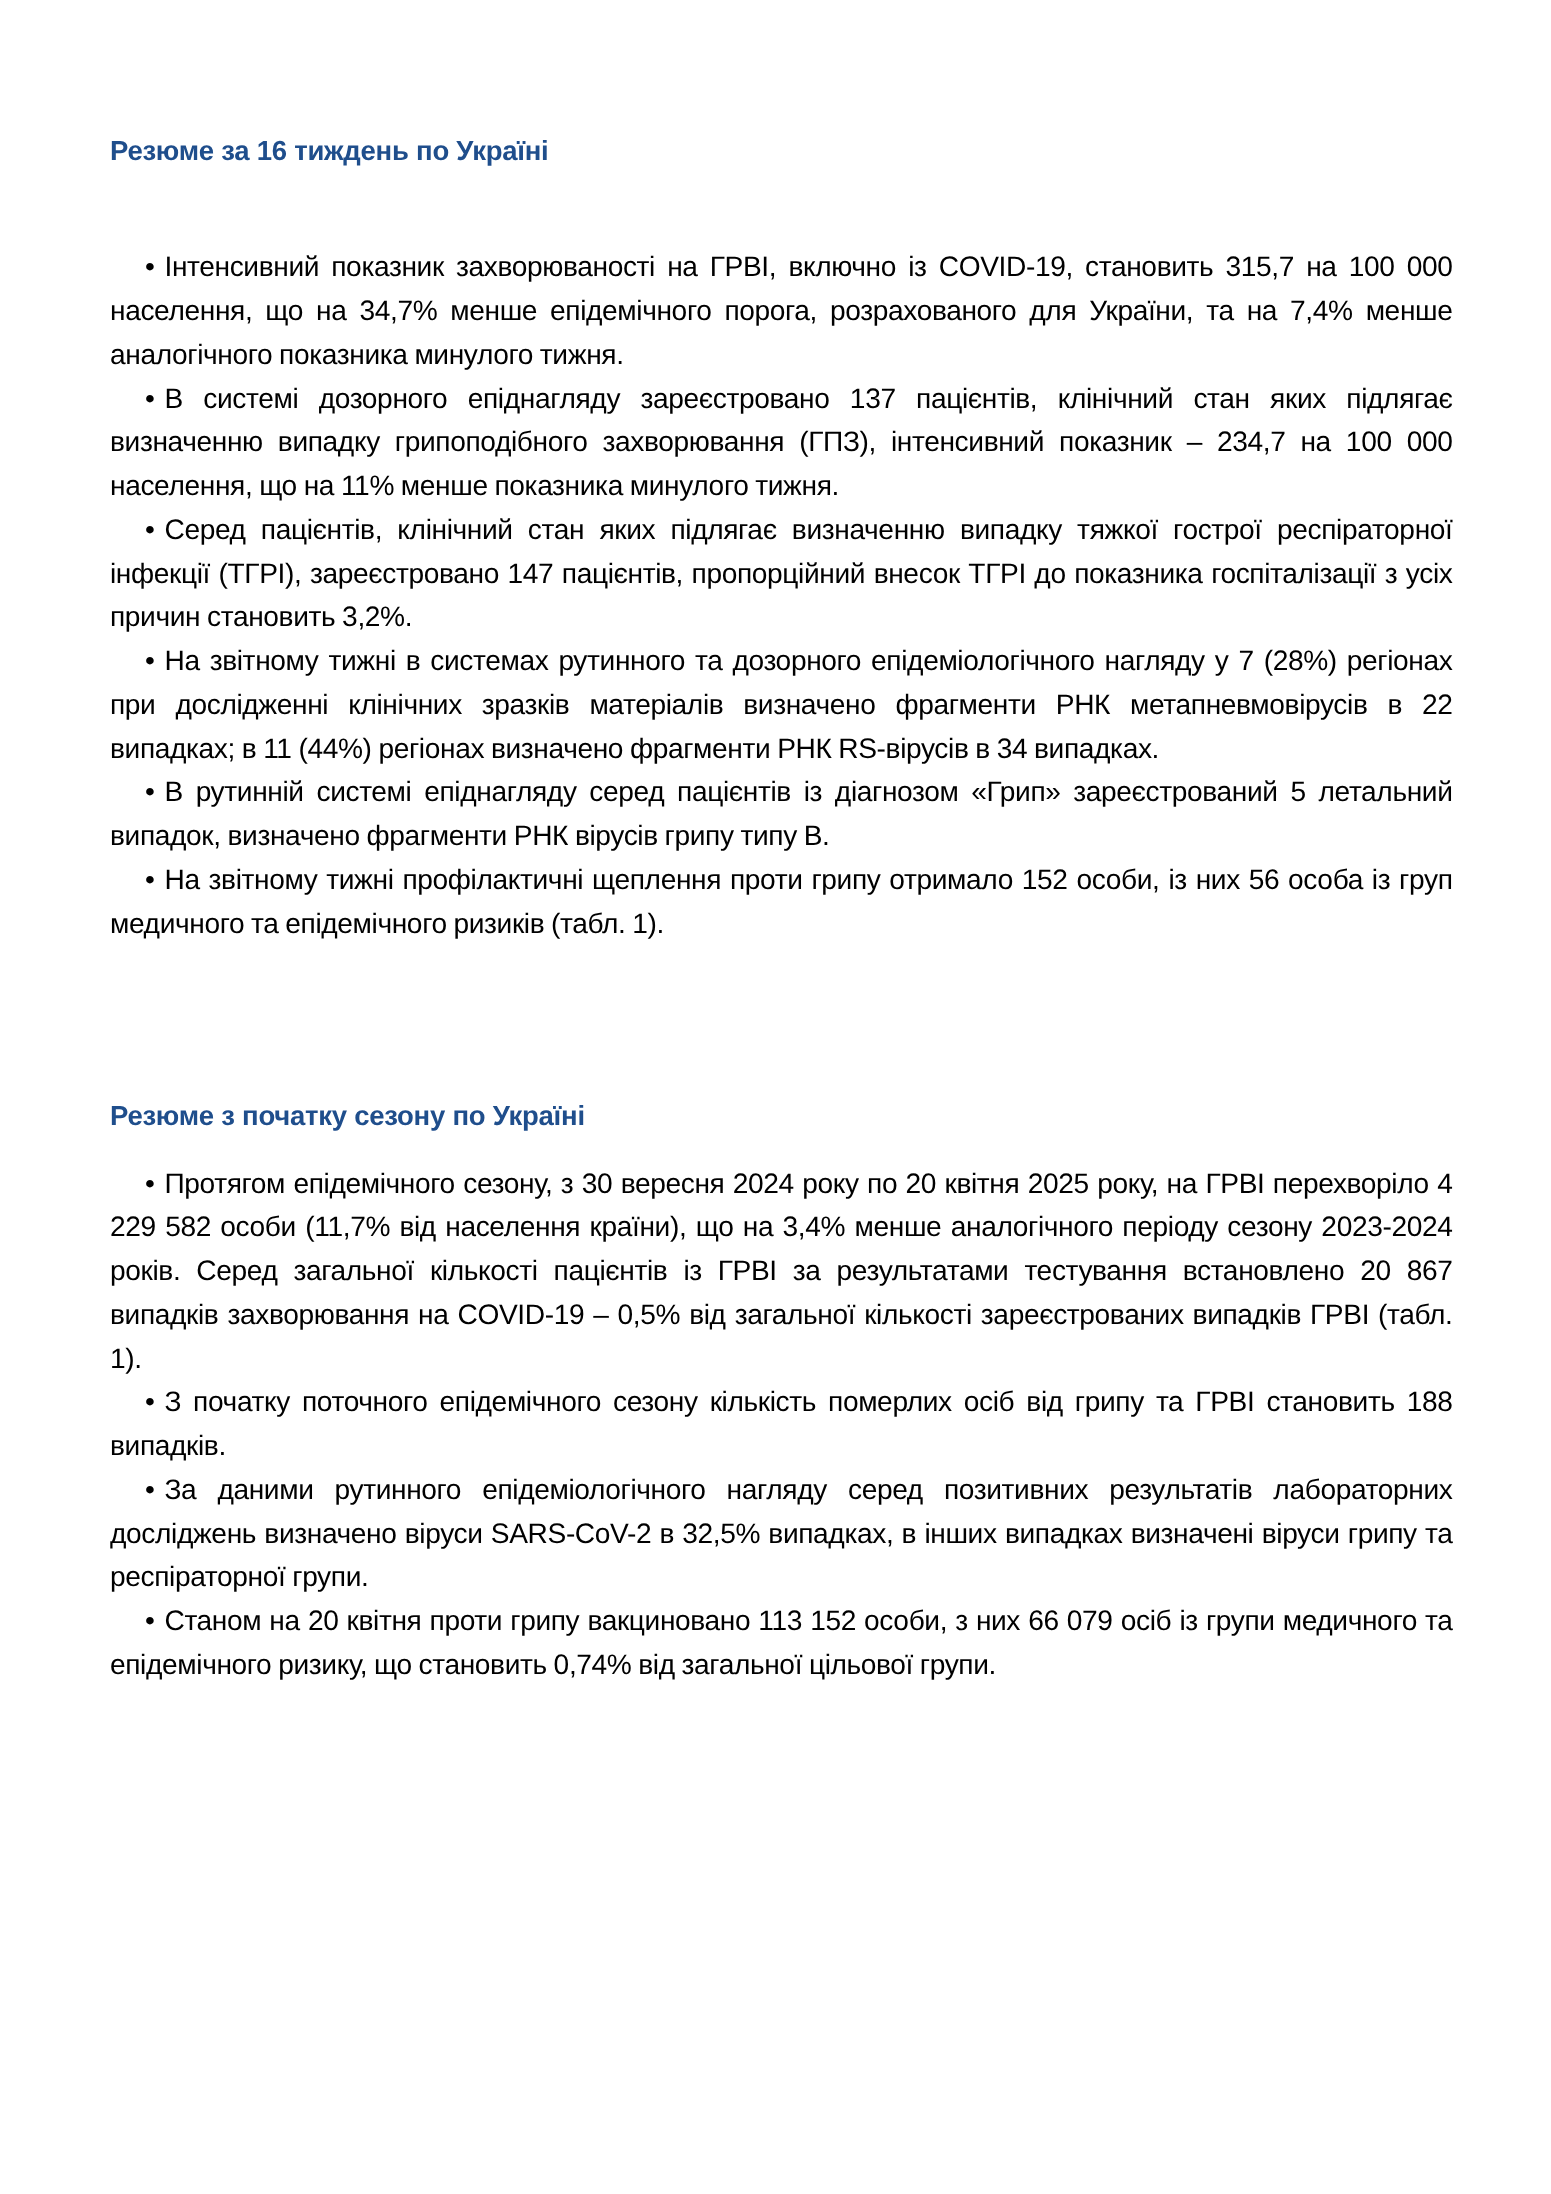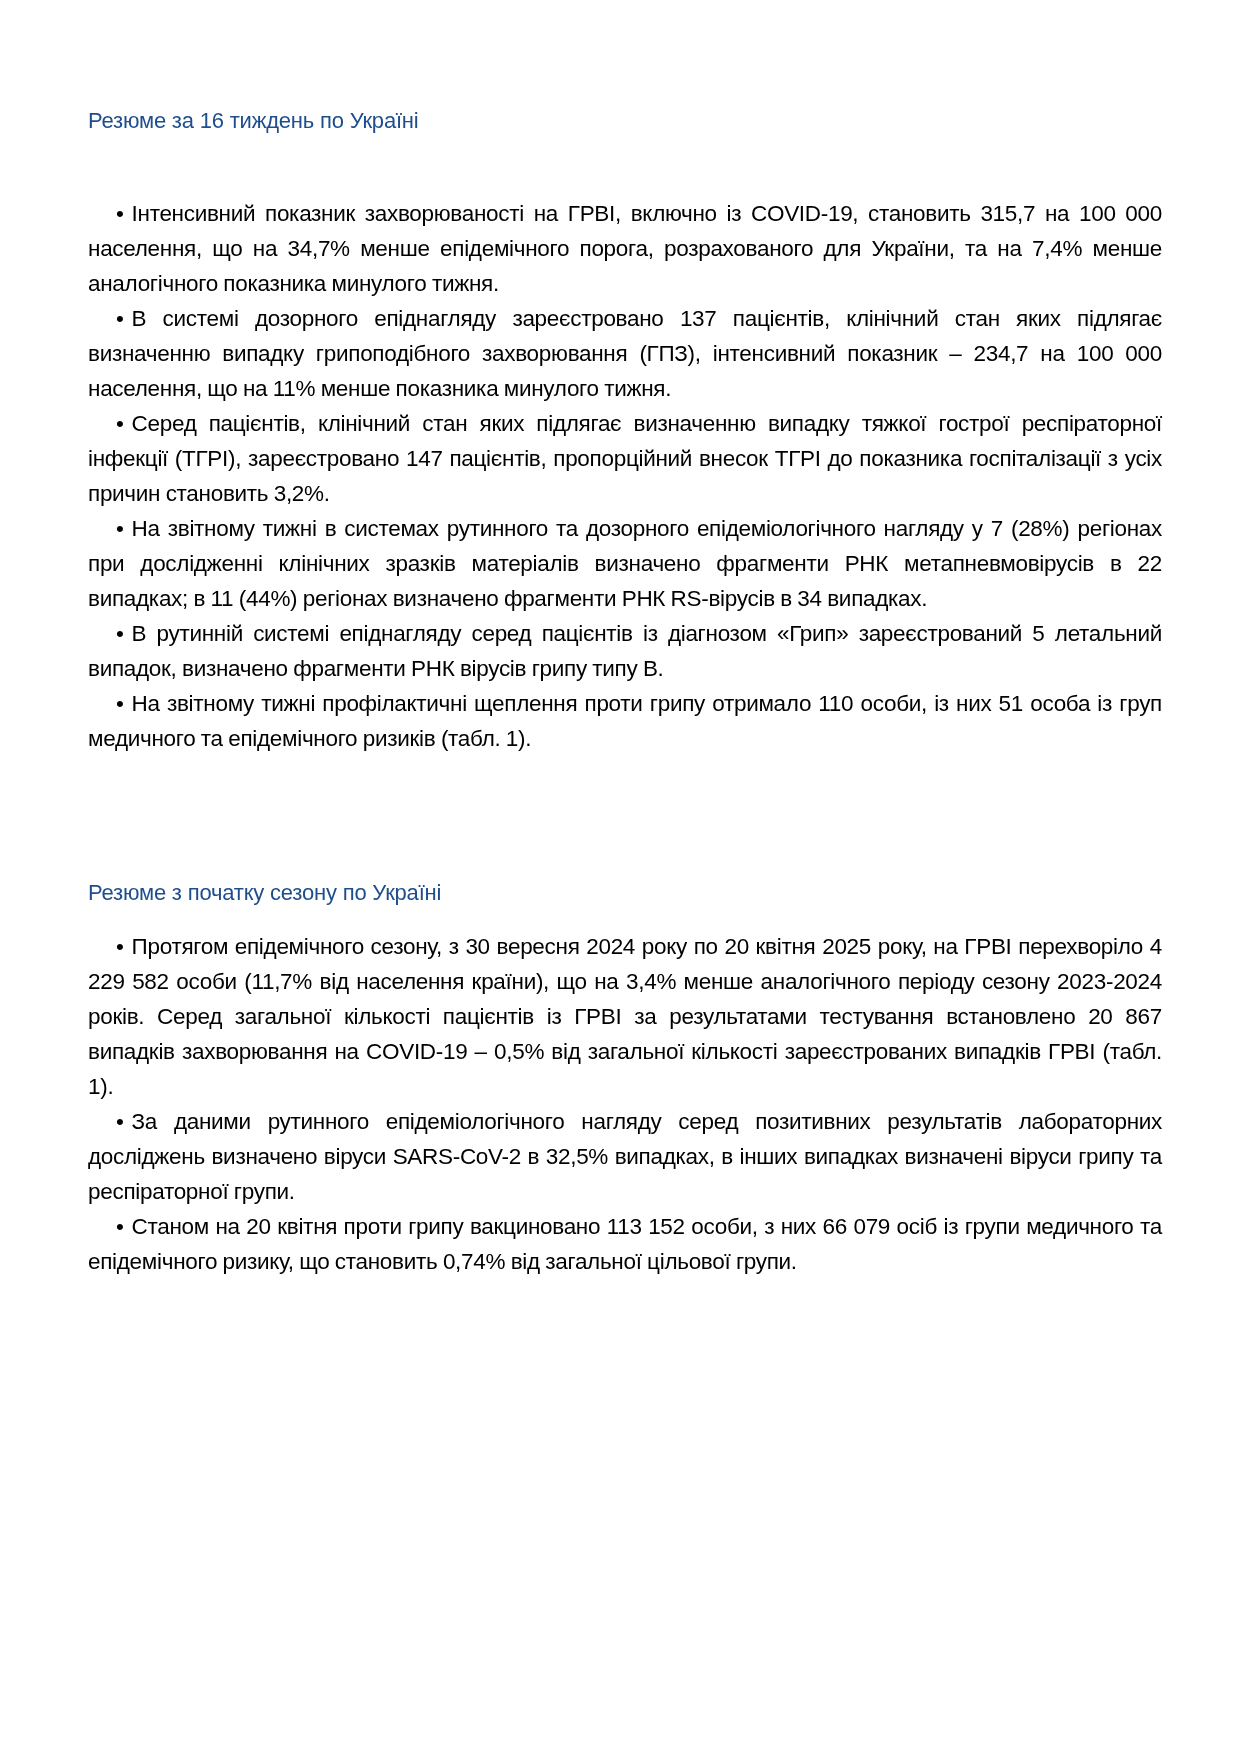--- a/index.html
+++ b/index.html
@@ -18,21 +18,21 @@
     .page {
       position: absolute;
       left: 88px;
       top: 0;
       width: 1074px;
     }
     .section-title {
       position: absolute;
       left: 0;
       font-family: "Liberation Sans", "DejaVu Sans", sans-serif;
-      font-weight: normal;
+      font-weight: bold;
       font-size: 22px;
       color: #1F4E8C;
       white-space: nowrap;
       letter-spacing: -0.2px;
     }
     .section-body {
       position: absolute;
       left: 0;
       width: 1074px;
     }
@@ -56,23 +56,24 @@
 
 <div class="page">
 
   <h2 class="section-title" style="top:108px;margin:0;">Резюме за 16 тиждень по Україні</h2>
   <div class="section-body" style="top:156px;margin-top:40px;">
     <p class="para"><span class="bullet">•</span><span>Інтенсивний показник захворюваності на ГРВІ, включно із COVID-19, становить 315,7 на 100 000 населення, що на 34,7% менше епідемічного порога, розрахованого для України, та на 7,4% менше аналогічного показника минулого тижня.</span></p>
     <p class="para"><span class="bullet">•</span><span>В системі дозорного епіднагляду зареєстровано 137 пацієнтів, клінічний стан яких підлягає визначенню випадку грипоподібного захворювання (ГПЗ), інтенсивний показник – 234,7 на 100 000 населення, що на 11% менше показника минулого тижня.</span></p>
     <p class="para"><span class="bullet">•</span><span>Серед пацієнтів, клінічний стан яких підлягає визначенню випадку тяжкої гострої респіраторної інфекції (ТГРІ), зареєстровано 147 пацієнтів, пропорційний внесок ТГРІ до показника госпіталізації з усіх причин становить 3,2%.</span></p>
     <p class="para"><span class="bullet">•</span><span>На звітному тижні в системах рутинного та дозорного епідеміологічного нагляду у 7 (28%) регіонах при дослідженні клінічних зразків матеріалів визначено фрагменти РНК метапневмовірусів в 22 випадках; в 11 (44%) регіонах визначено фрагменти РНК RS-вірусів в 34 випадках.</span></p>
     <p class="para"><span class="bullet">•</span><span>В рутинній системі епіднагляду серед пацієнтів із діагнозом «Грип» зареєстрований 5 летальний випадок, визначено фрагменти РНК вірусів грипу типу В.</span></p>
-    <p class="para"><span class="bullet">•</span><span>На звітному тижні профілактичні щеплення проти грипу отримало 110 особи, із них 51 особа із груп медичного та епідемічного ризиків (табл. 1).</span></p>
+    <p class="para"><span class="bullet">•</span><span>На звітному тижні профілактичні щеплення проти грипу отримало 152 особи, із них 56 особа із груп медичного та епідемічного ризиків (табл. 1).</span></p>
   </div>
 
   <h2 class="section-title" style="top:880px;margin:0;text-align:right;">Резюме з початку сезону по Україні</h2>
   <div class="section-body" style="top:929px;">
     <p class="para"><span class="bullet">•</span><span>Протягом епідемічного сезону, з 30 вересня 2024 року по 20 квітня 2025 року, на ГРВІ перехворіло 4 229 582 особи (11,7% від населення країни), що на 3,4% менше аналогічного періоду сезону 2023-2024 років. Серед загальної кількості пацієнтів із ГРВІ за результатами тестування встановлено 20 867 випадків захворювання на COVID-19 – 0,5% від загальної кількості зареєстрованих випадків ГРВІ (табл. 1).</span></p>
+    <p class="para"><span class="bullet">•</span><span>З початку поточного епідемічного сезону кількість померлих осіб від грипу та ГРВІ становить 188 випадків.</span></p>
     <p class="para"><span class="bullet">•</span><span>За даними рутинного епідеміологічного нагляду серед позитивних результатів лабораторних досліджень визначено віруси SARS-CoV-2 в 32,5% випадках, в інших випадках визначені віруси грипу та респіраторної групи.</span></p>
     <p class="para"><span class="bullet">•</span><span>Станом на 20 квітня проти грипу вакциновано 113 152 особи, з них 66 079 осіб із групи медичного та епідемічного ризику, що становить 0,74% від загальної цільової групи.</span></p>
   </div>
 
 </div>
 
 </body></html>

